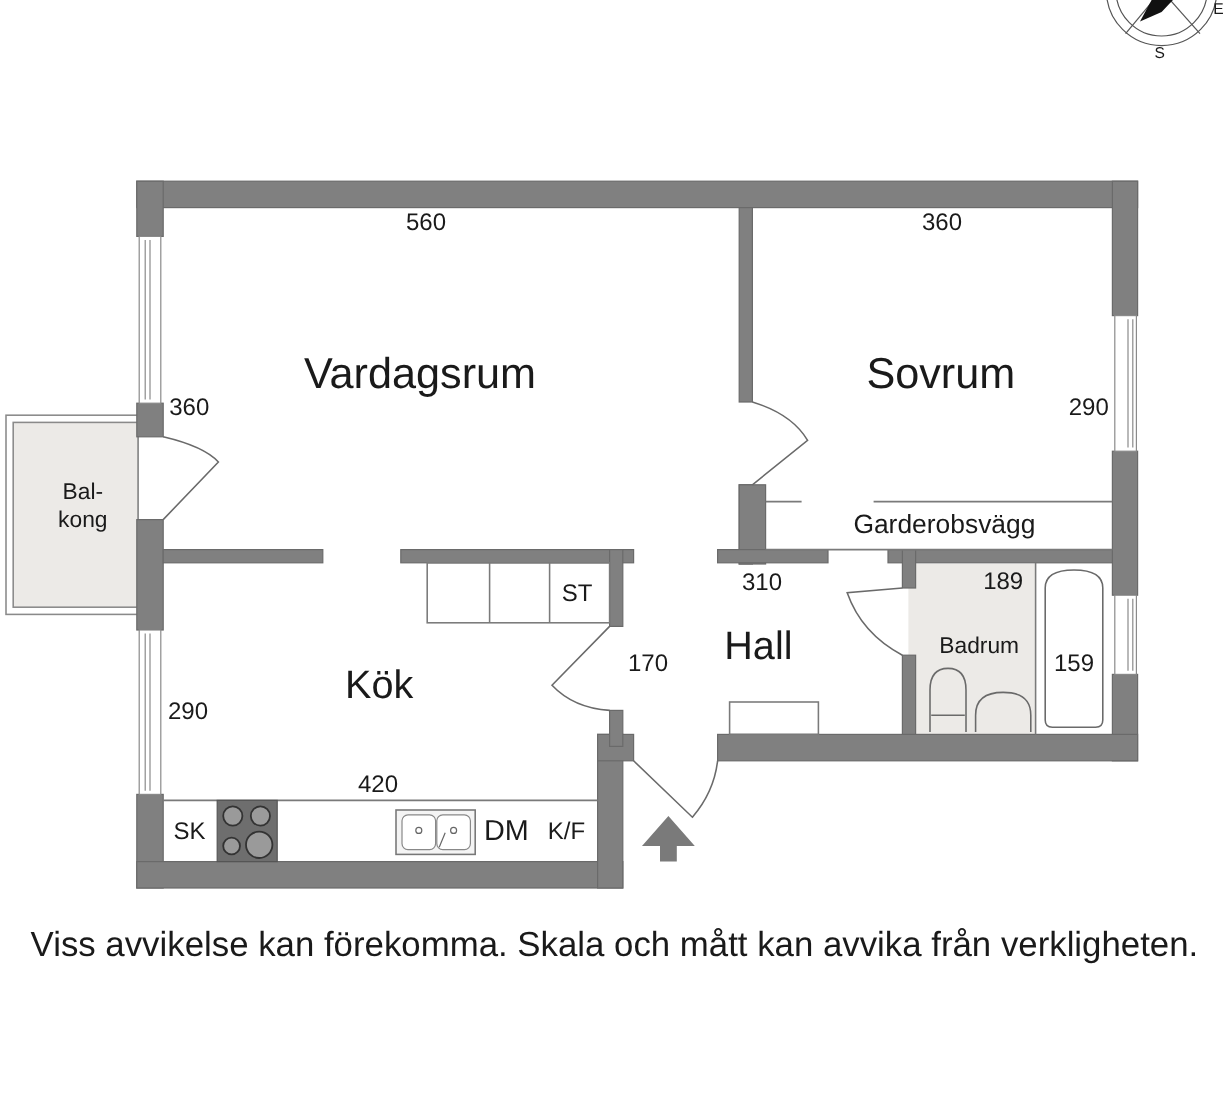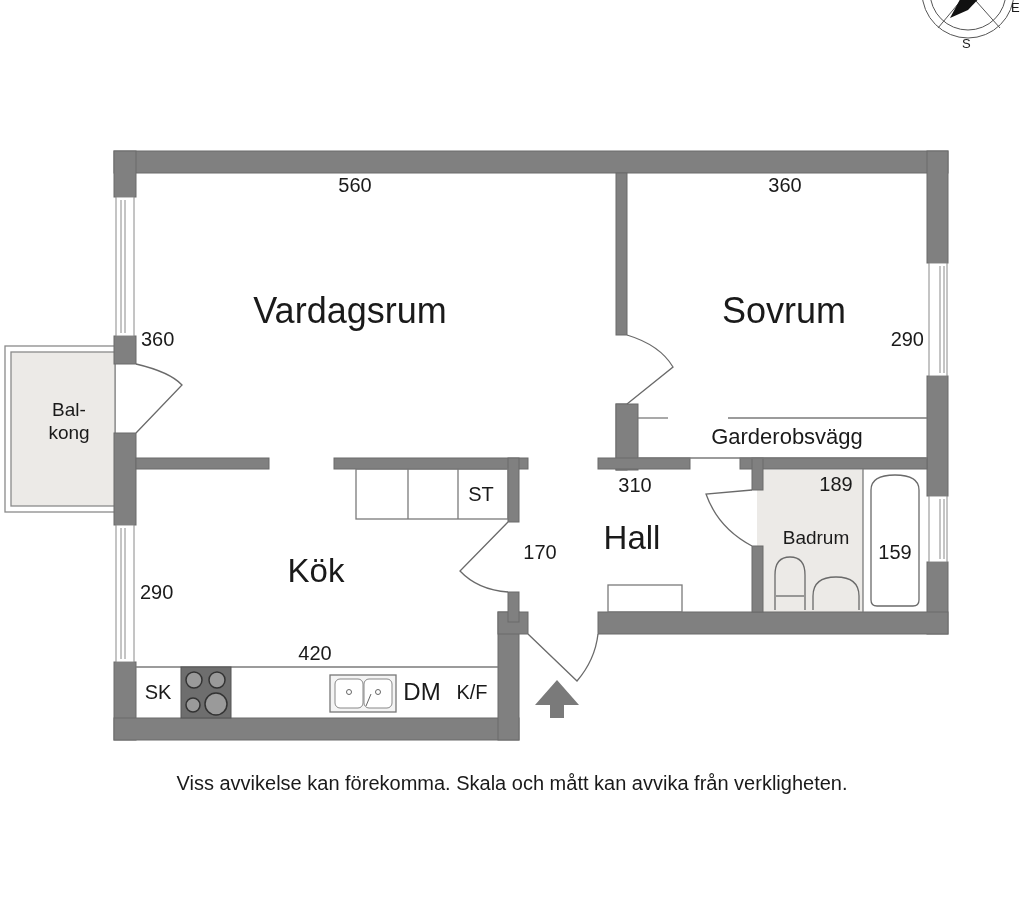--- a/index.html
+++ b/index.html
@@ -9,21 +9,21 @@
   .thin { fill: none; stroke: #7a7a7a; stroke-width: 1.3; }
   .door { fill: none; stroke: #6a6a6a; stroke-width: 1.3; }
   .lbl { fill: #1a1a1a; font-family: "Liberation Sans", sans-serif; }
   .room-xl { font-size: 36px; }
   .room-l { font-size: 33px; }
   .room-m { font-size: 22px; }
   .room-s { font-size: 19px; }
   .dim { font-size: 20px; }
   .note {
     position: absolute; left: 0; width: 1024px; top: 772px;
-    text-align: center; font-size: 20px; color: #1a1a1a;
+    text-align: center; font-size: 29px; color: #1a1a1a;
     font-family: "Liberation Sans", sans-serif;
   }
 </style>
 </head>
 <body>
 
 <svg width="1024" height="924" viewBox="0 0 1024 924">
 
   <g>
     <circle cx="968" cy="-8" r="46" fill="none" stroke="#555" stroke-width="1"></circle>

